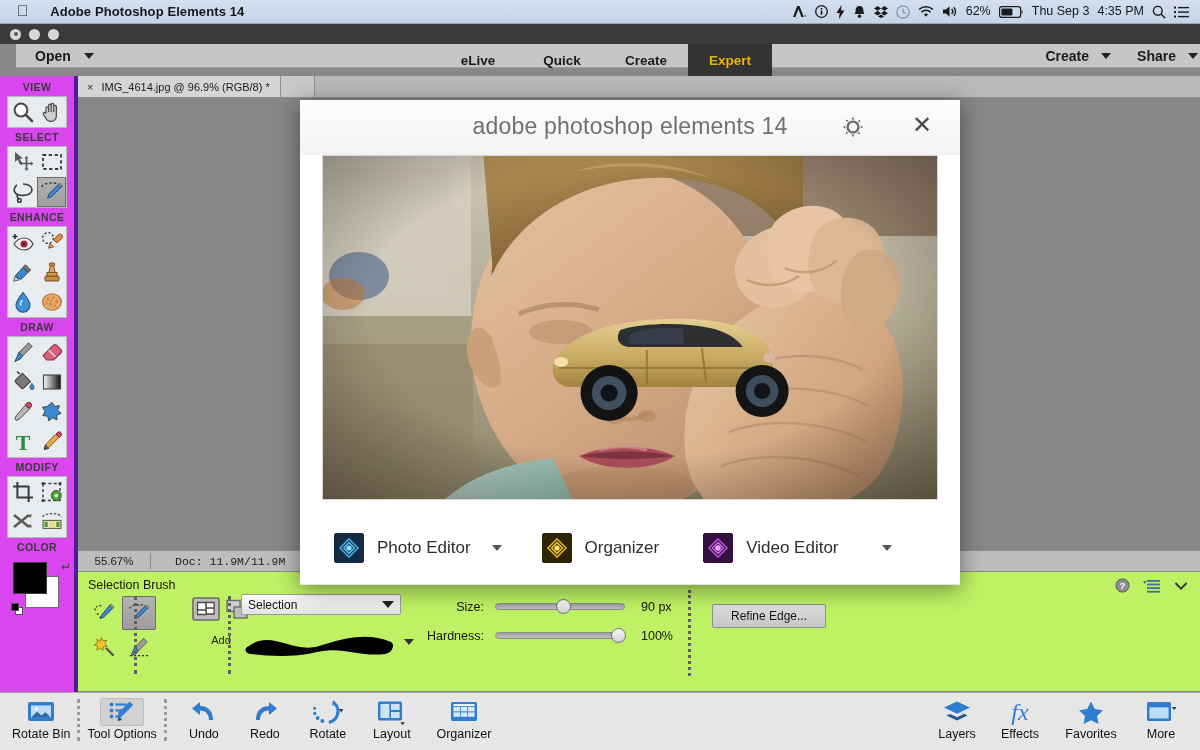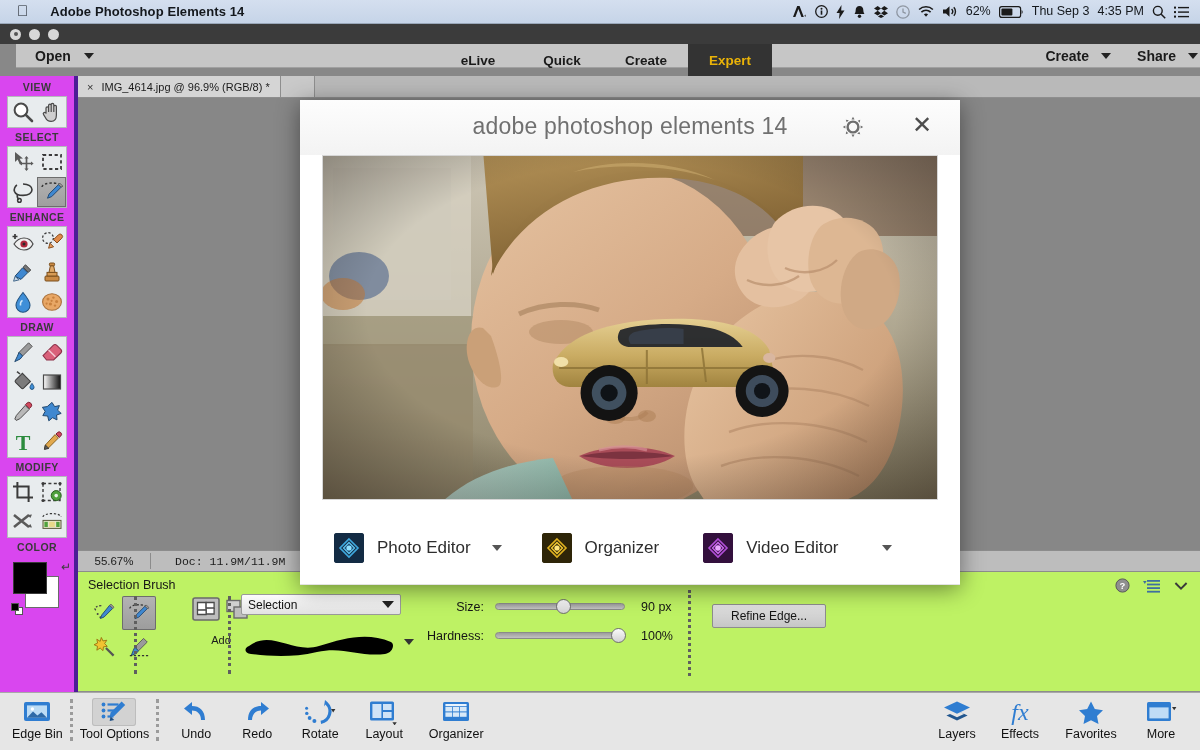--- a/index.html
+++ b/index.html
@@ -701,21 +701,21 @@
 
     <div class="tbitem">
       <span class="glyph">
         <svg width="30" height="26" viewBox="0 0 30 26">
             <rect x="2" y="3" width="26" height="19" rx="2" fill="#2f7dd1"></rect>
             <rect x="5" y="6.4" width="20" height="12.4" fill="#bddcf5"></rect>
             <path d="M5 18.8 l6-6.4 4.4 4.2 4-3.4 5.6 5.6z" fill="#2f6aa8"></path>
             <circle cx="10.4" cy="10" r="1.7" fill="#fff"></circle>
           </svg>
       </span>
-      <span class="cap">Edge Bin</span>
+      <span class="cap">Rotate Bin</span>
     </div>
 
     <div class="tb-dots"></div>
 
     <div class="tbitem boxed">
       <span class="glyph">
         <svg width="30" height="26" viewBox="0 0 30 26">
             <g fill="#2f7dd1">
               <circle cx="4.5" cy="5.5" r="1.9"></circle>
               <circle cx="4.5" cy="11.5" r="1.9"></circle>

